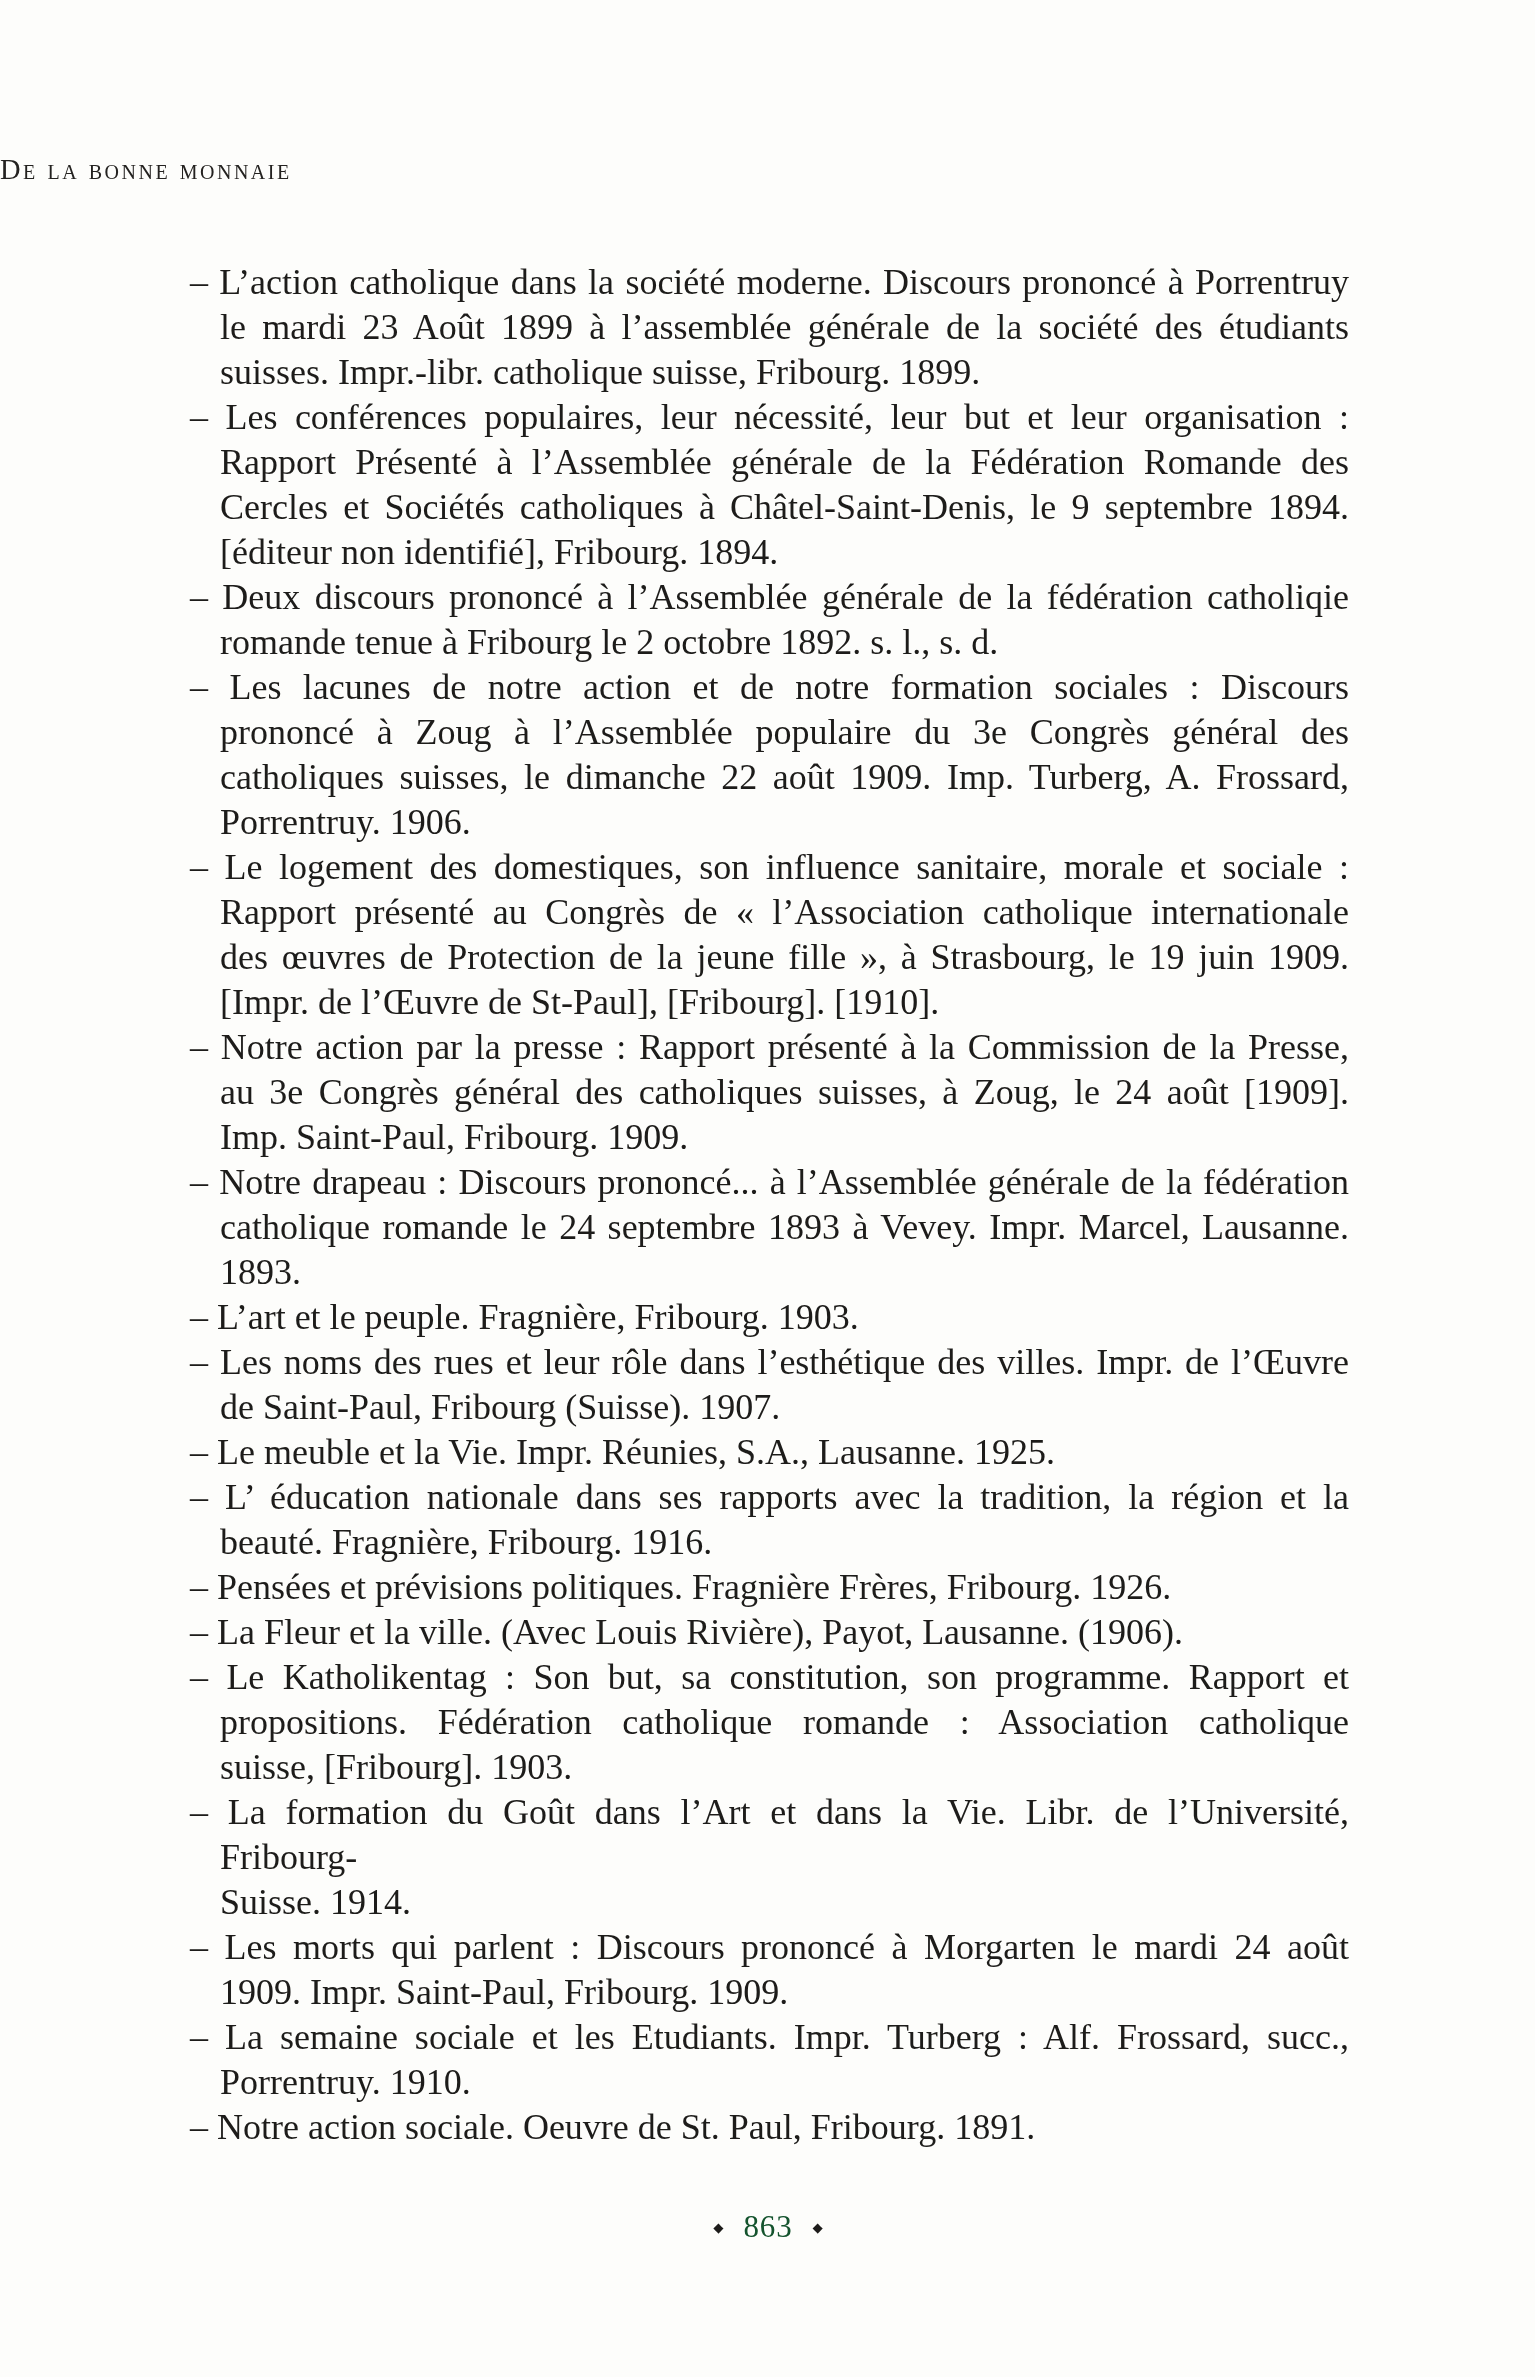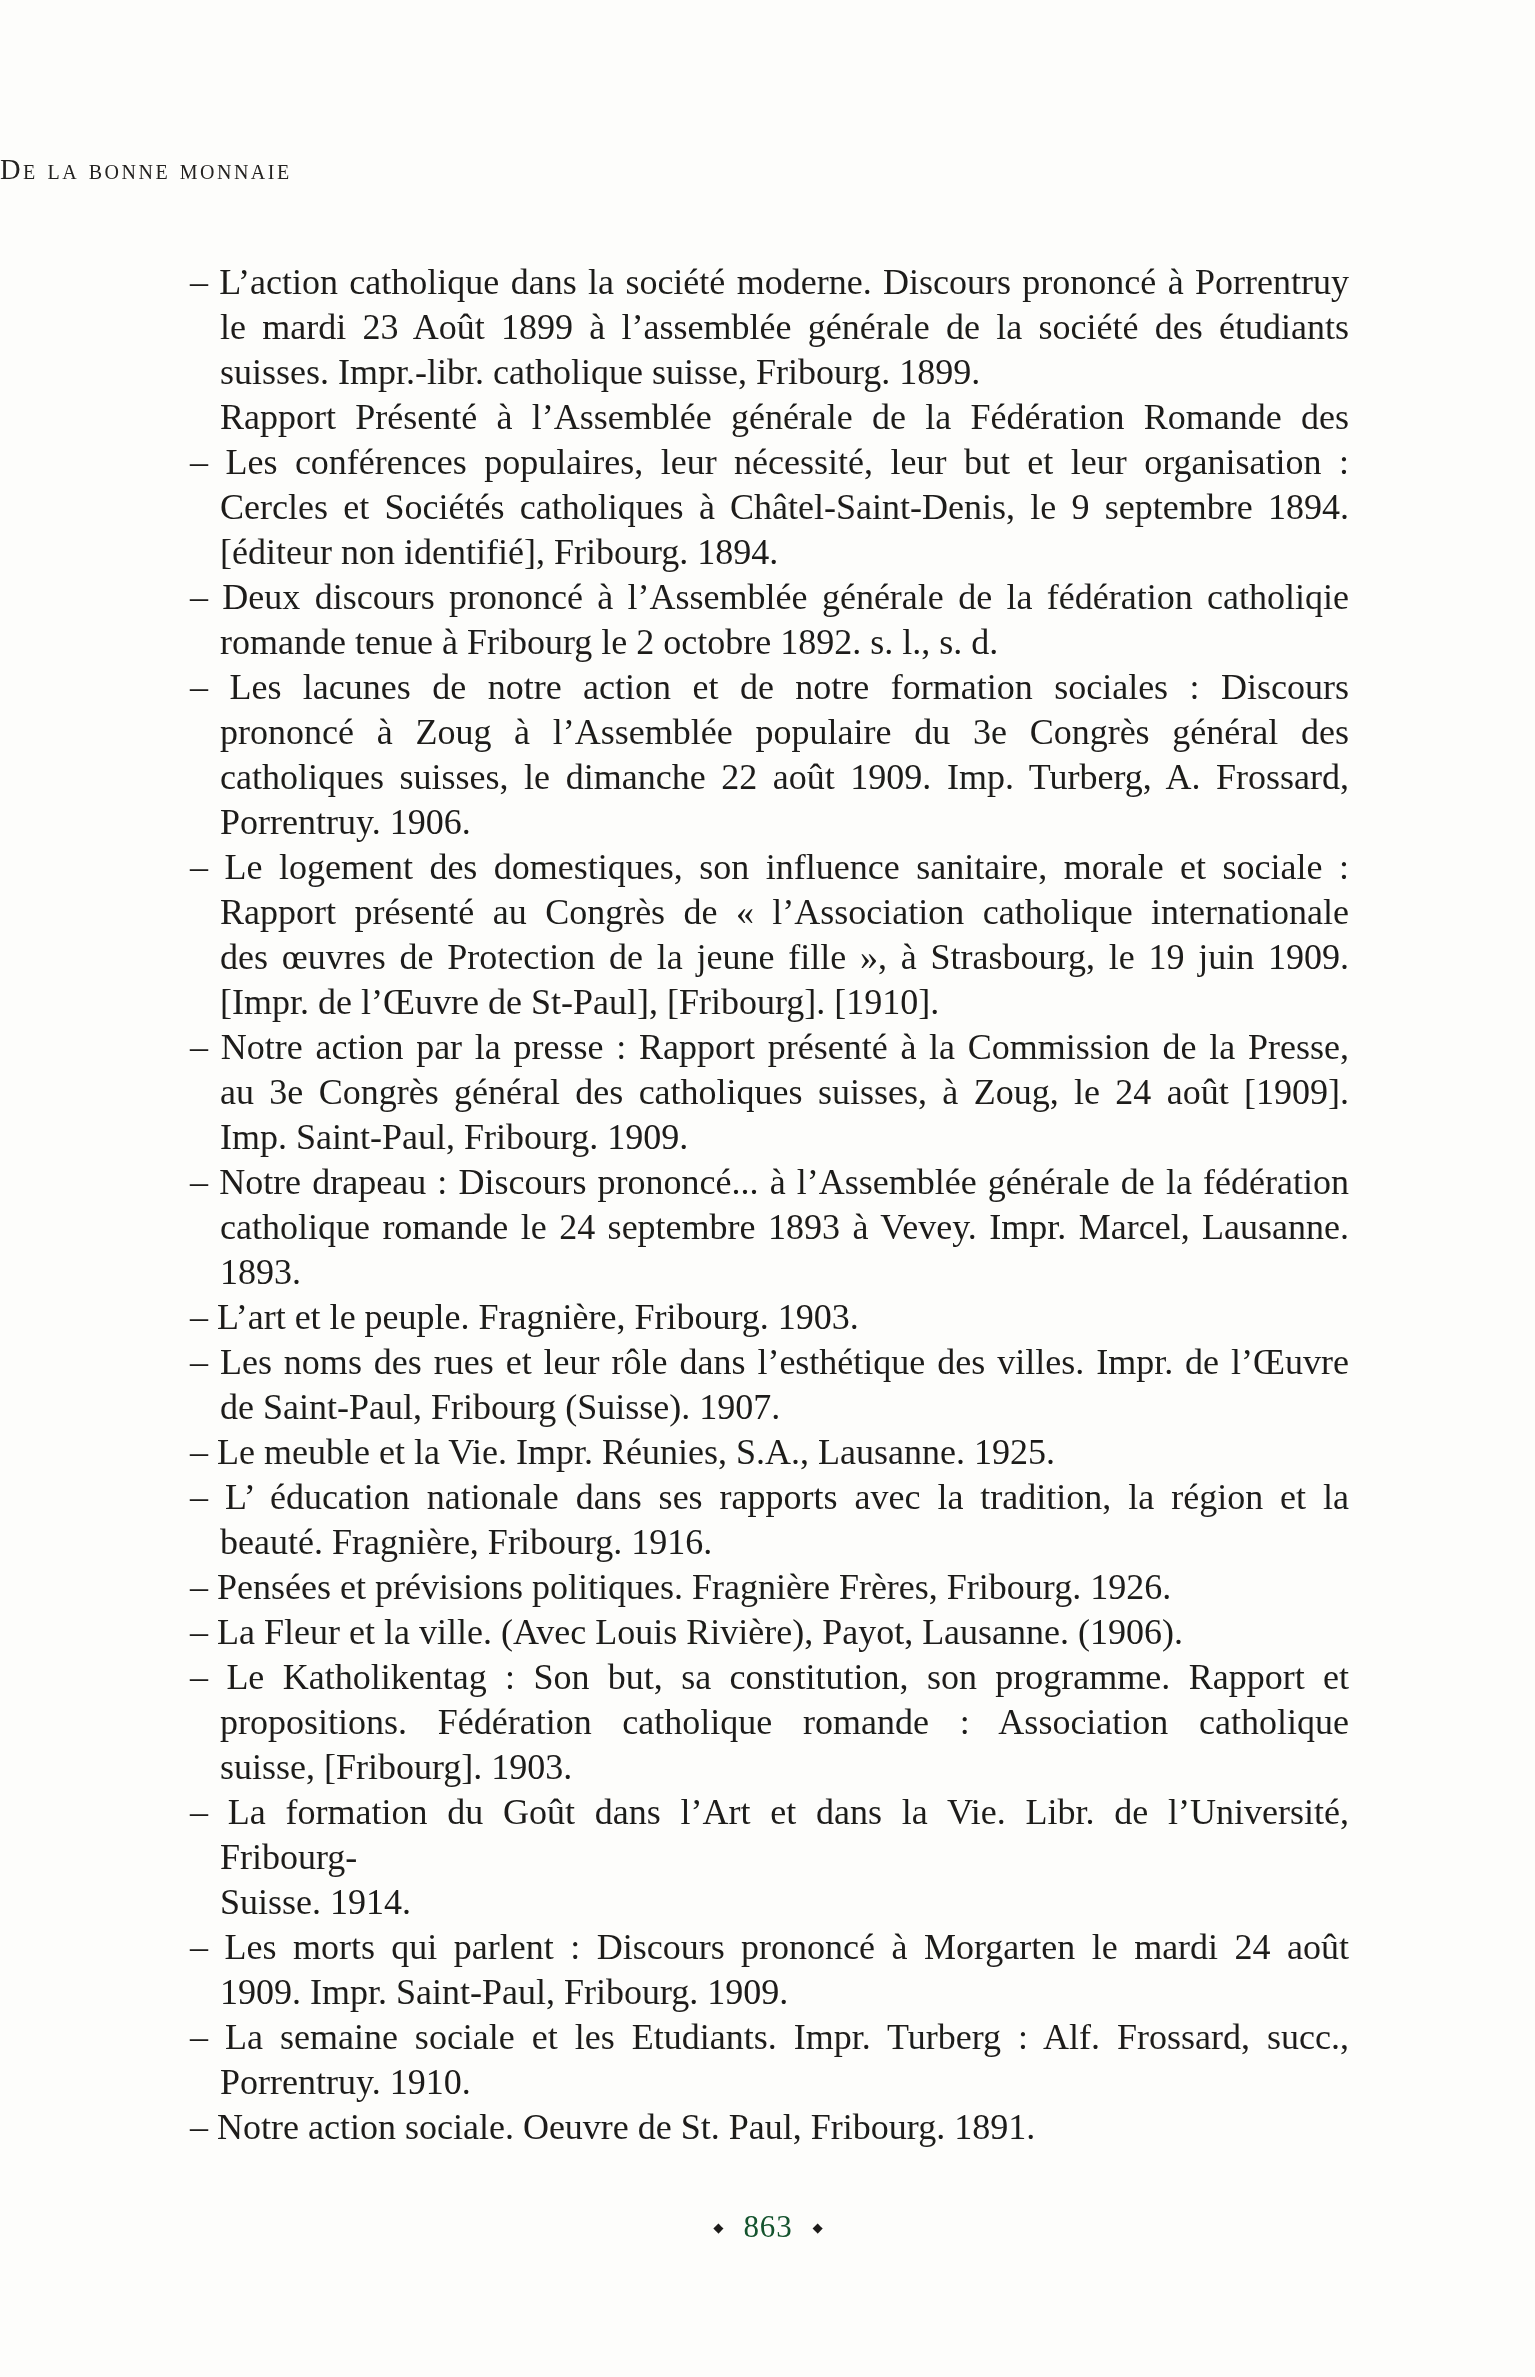--- a/index.html
+++ b/index.html
@@ -69,22 +69,22 @@
 <div class="page">
   <div class="running-header">De la bonne monnaie</div>
 
   <div class="biblio">
       <div class="entry">
         <div class="line first">– L’action catholique dans la société moderne. Discours prononcé à Porrentruy</div>
         <div class="line">le mardi 23 Août 1899 à l’assemblée générale de la société des étudiants</div>
         <div class="line last">suisses. Impr.-libr. catholique suisse, Fribourg. 1899.</div>
       </div>
       <div class="entry">
+        <div class="line first">– Les conférences populaires, leur nécessité, leur but et leur organisation :</div>
         <div class="line">Rapport Présenté à l’Assemblée générale de la Fédération Romande des</div>
-        <div class="line first">– Les conférences populaires, leur nécessité, leur but et leur organisation :</div>
         <div class="line">Cercles et Sociétés catholiques à Châtel-Saint-Denis, le 9 septembre 1894.</div>
         <div class="line last">[éditeur non identifié], Fribourg. 1894.</div>
       </div>
       <div class="entry">
         <div class="line first">– Deux discours prononcé à l’Assemblée générale de la fédération catholiqie</div>
         <div class="line last">romande tenue à Fribourg le 2 octobre 1892. s. l., s. d.</div>
       </div>
       <div class="entry">
         <div class="line first">– Les lacunes de notre action et de notre formation sociales : Discours</div>
         <div class="line">prononcé à Zoug à l’Assemblée populaire du 3e Congrès général des</div>

